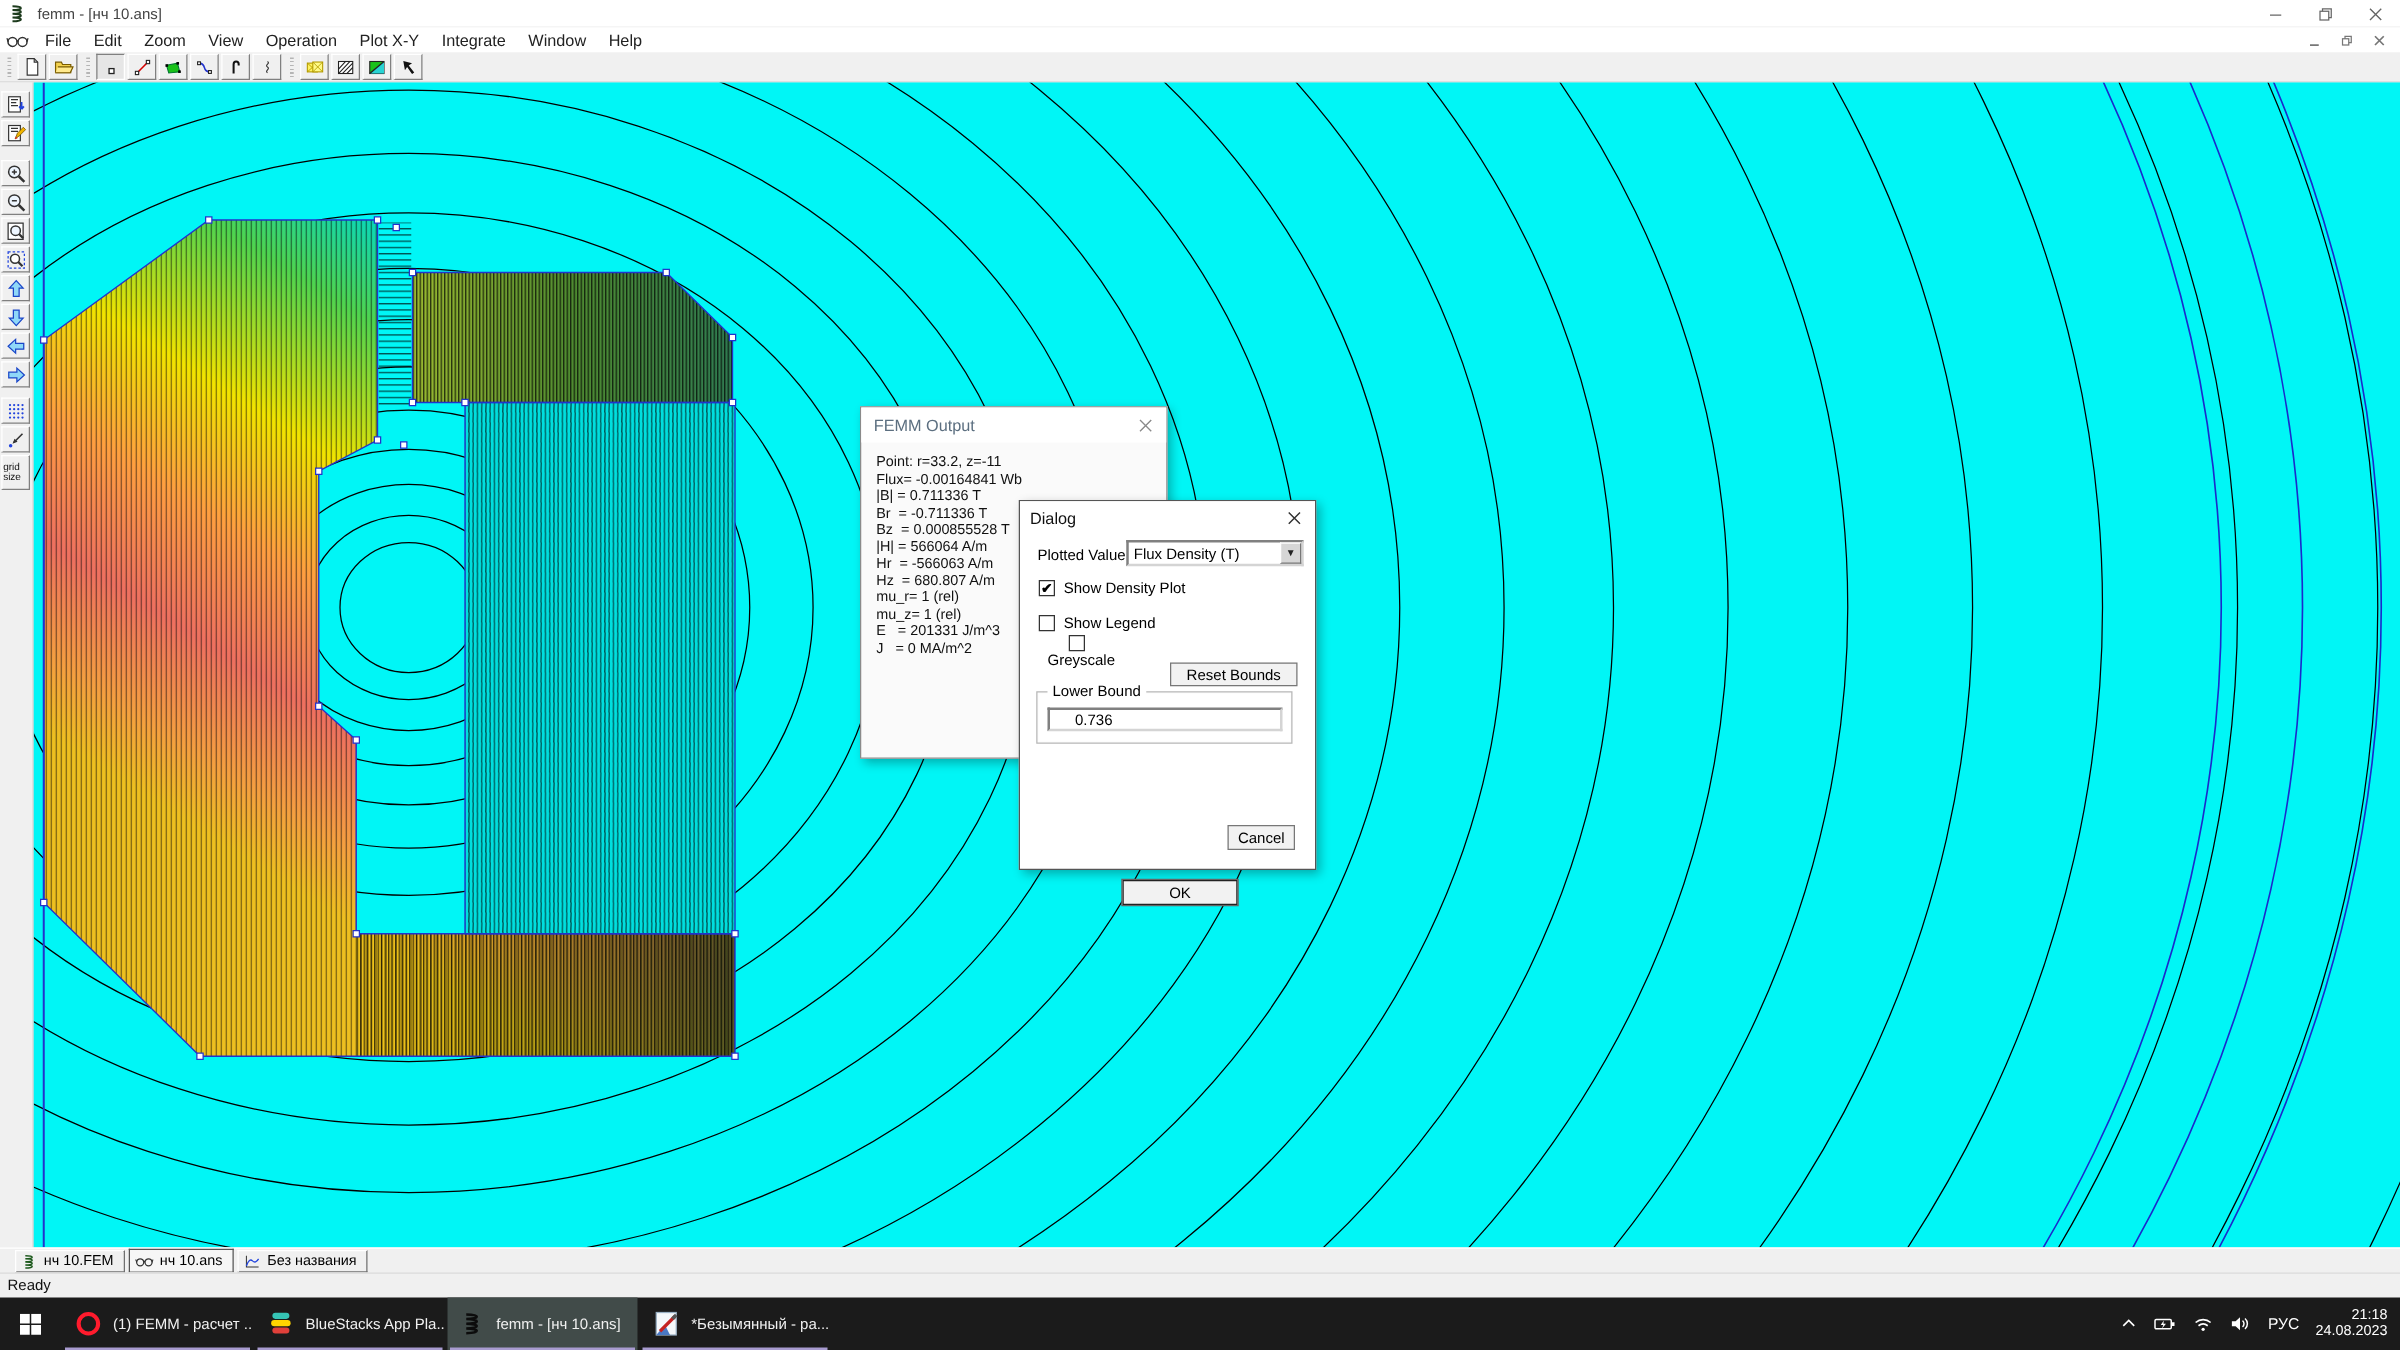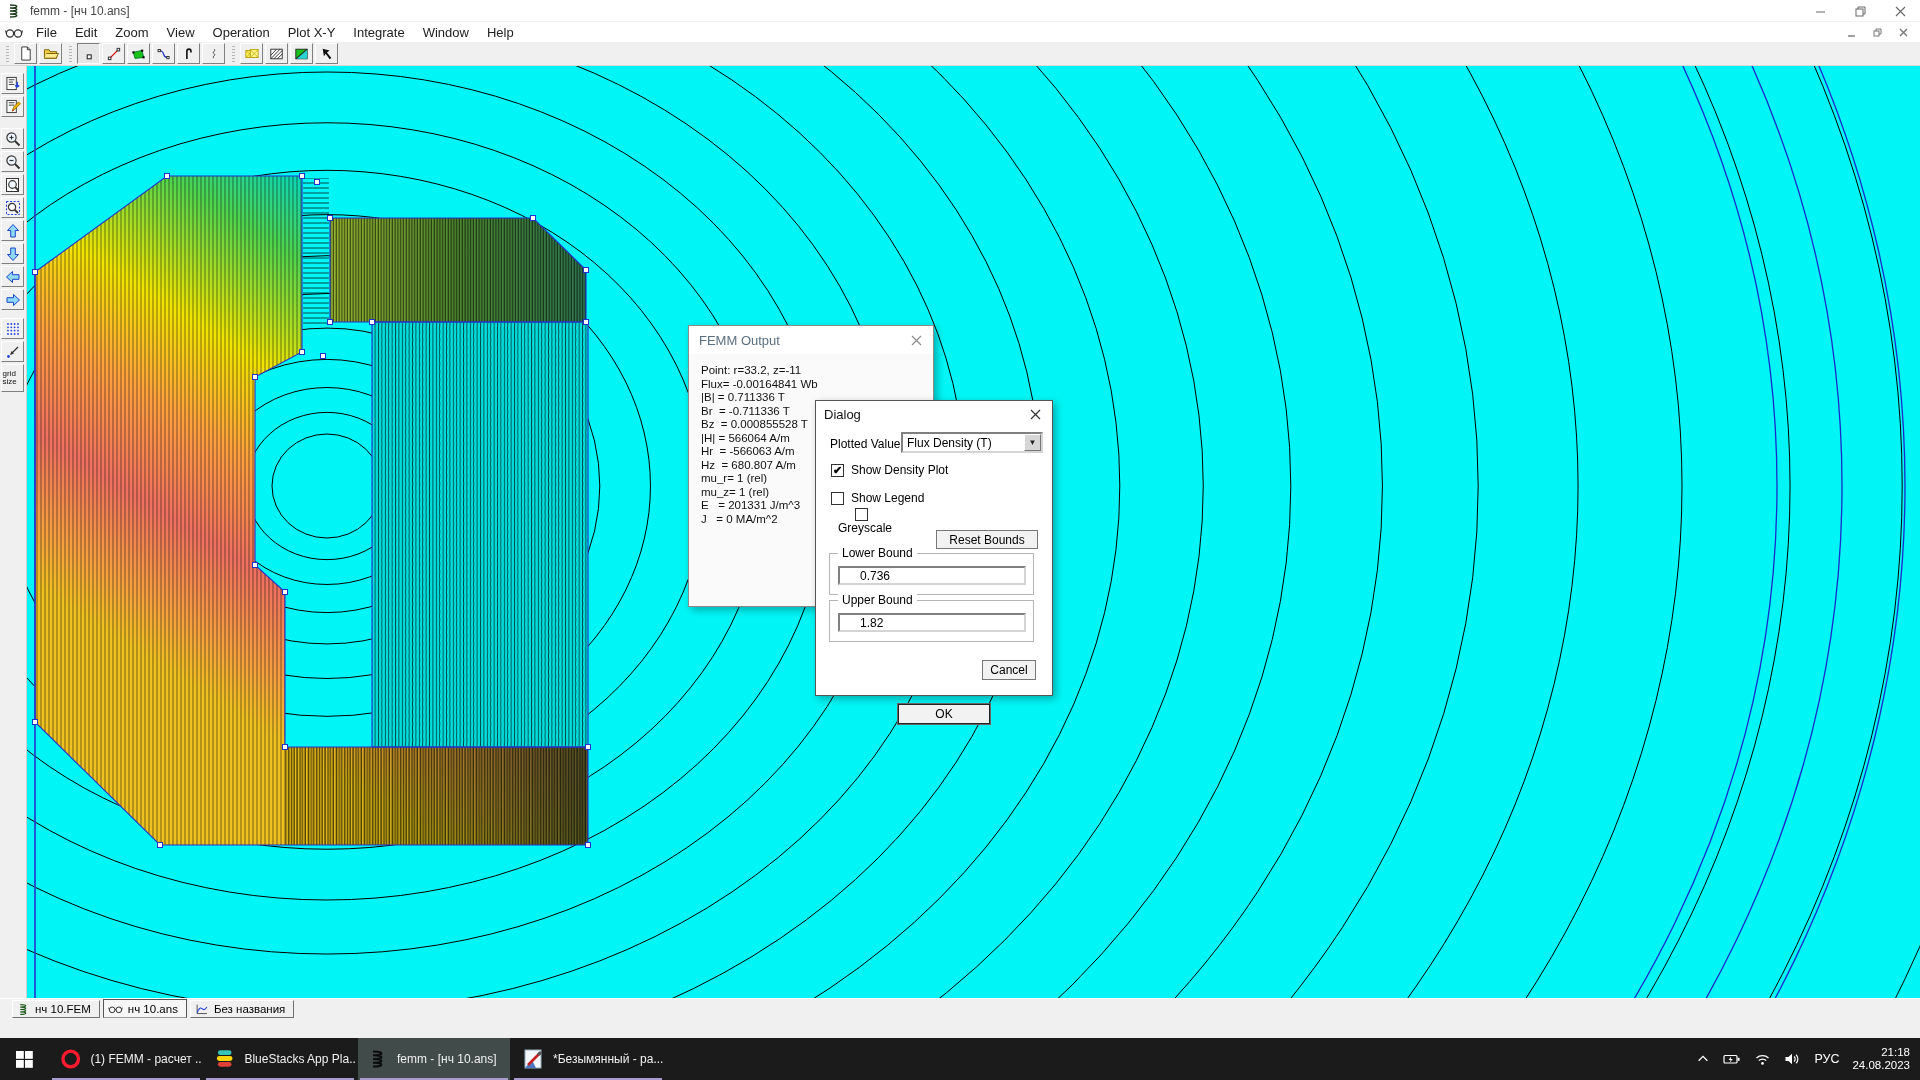--- a/index.html
+++ b/index.html
@@ -496,24 +496,20 @@
       <span class="cbox"></span>
       <span class="cblabel">Greyscale</span>
     </div>
 
     <button class="btn" style="position:absolute; left:120px; top:129px; width:102px; height:19px;">Reset Bounds</button>
 
     <div class="groupbox" style="top:152px;">
       <span class="grouplabel">Lower Bound</span>
       <input class="gfield" value="0.736" style="">
     </div>
-    <div class="groupbox" style="top:199px;">
-      <span class="grouplabel">Upper Bound</span>
-      <input class="gfield" value="1.82" style="">
-    </div>
 
     <button class="btn" style="position:absolute; left:82px; top:259px; width:92px; height:20px; border:1px solid #222; box-shadow:0 0 0 1px #666;margin-top:44px;">OK</button>
     <button class="btn" style="position:absolute; left:166px; top:259px; width:54px; height:20px;">Cancel</button>
   </div>
 
   <div class="tabbar">
     <div class="tab" style="margin-left:12px;">
       <svg width="13" height="13" viewBox="0 0 16 16">
           <path d="M4,2 C13,2 13,5 4,5 C13,5 13,8 4,8 C13,8 13,11 4,11 C13,11 13,14 4,14" stroke="#1d5a1d" stroke-width="1.5" fill="none"></path>
         </svg>
@@ -530,20 +526,23 @@
     </div>
     <div class="tab">
       <svg width="14" height="13" viewBox="0 0 16 16">
           <path d="M2,2 V13 H14" stroke="#333" fill="none"></path>
           <path d="M2,12 Q5,4 8,7 Q11,10 14,5" stroke="#2244dd" stroke-width="1.3" fill="none"></path>
         </svg>
       <span>Без названия</span>
     </div>
   </div>
 
+  <div class="statusbar">
+    <span>Ready</span>
+  </div>
 
   <div class="taskbar">
     <div class="startbtn">
       <svg width="17" height="17" viewBox="0 0 17 17">
           <rect x="0" y="0" width="7.8" height="7.8" fill="#fff"></rect>
           <rect x="9" y="0" width="7.8" height="7.8" fill="#fff"></rect>
           <rect x="0" y="9" width="7.8" height="7.8" fill="#fff"></rect>
           <rect x="9" y="9" width="7.8" height="7.8" fill="#fff"></rect>
         </svg>
     </div>

